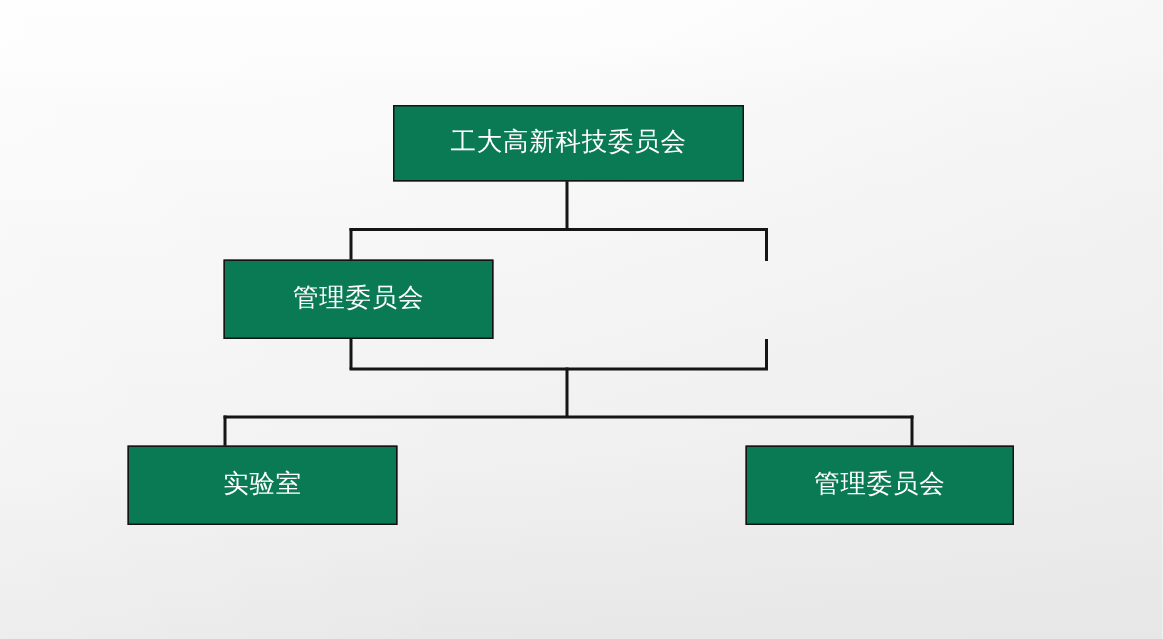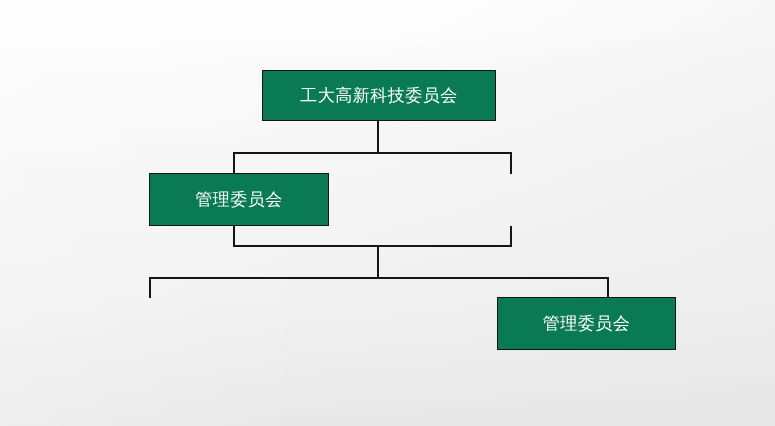--- a/index.html
+++ b/index.html
@@ -101,18 +101,21 @@
 
   <div class="node level-1" style="left:262px; top:70px; width:234px; height:51px;">
     <span class="node-label">工大高新科技委员会</span>
   </div>
 
   <div class="node level-2" style="left:149px; top:173px; width:180px; height:53px;">
     <span class="node-label">管理委员会</span>
   </div>
 
 
+  <div class="node level-3" style="left:85px; top:297px; width:180px; height:53px;">
+    <span class="node-label">实验室</span>
+  </div>
 
   <div class="node level-3" style="left:497px; top:297px; width:179px; height:53px;">
     <span class="node-label">管理委员会</span>
   </div>
 
 </div>
 
 </body></html>

